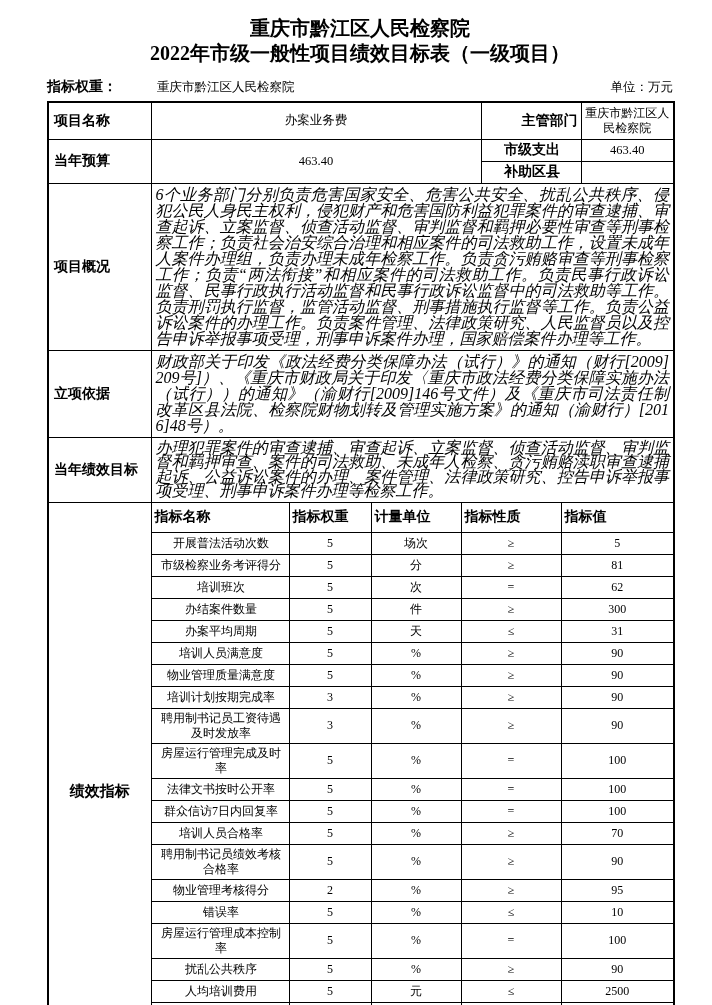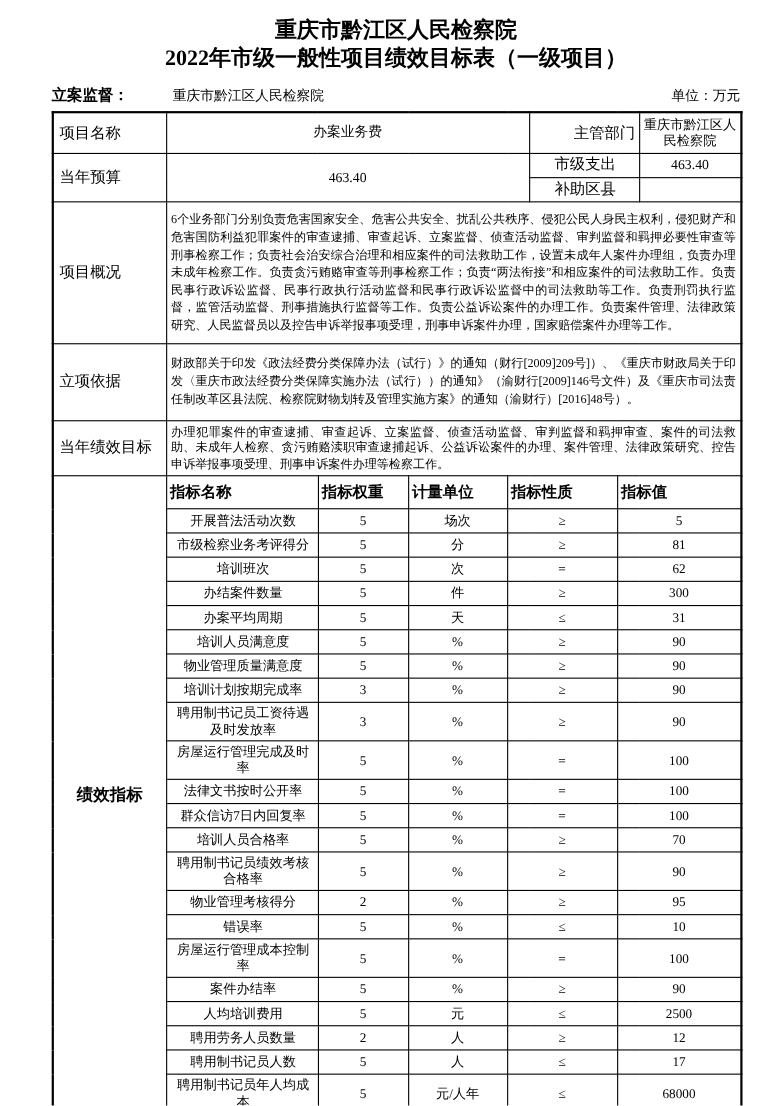--- a/index.html
+++ b/index.html
@@ -11,44 +11,44 @@
   .sheet{padding:10px 39px 0 47px;width:626px;}
   .table-no{font-size:13px;letter-spacing:1px;}
   .title{ text-align:center;font-weight:bold;font-size:20px;line-height:25px;margin-top:6px;}
   .meta{display:flex;align-items:flex-end;margin:12px 0 5px 0;font-size:13px;}
   .meta .lbl{font-weight:bold;font-size:14px;}
   .meta .val{margin-left:40px;font-size:12.5px;}
   .meta .unit{margin-left:auto;font-size:12.5px;}
   table{border-collapse:collapse;table-layout:fixed;width:626px;border:2px solid #000;}
   td,th{border:1px solid #000;padding:1px 3px;font-size:12.5px;vertical-align:middle;
         overflow:hidden;word-break:break-all;}
-  td.lab{font-weight:normal;font-size:14px;text-align:left;padding-left:5px;}
+  td.lab{font-weight:bold;font-size:14px;text-align:left;padding-left:5px;}
   td.ctr{text-align:center;}
   th{font-weight:bold;font-size:14px;text-align:left;height:27px;}
-  td.txt{text-align:justify;font-size:11px;line-height:16px;padding:3px 4px;}
+  td.txt{text-align:justify;font-size:16px;line-height:16px;padding:3px 4px;font-style:italic;}
   td.small{font-size:12px;line-height:15px;text-align:center;}
   tr.r1{height:37px;} tr.r2{height:22px;}
   tr.ind{height:22px;}
   td.c-name{font-size:12px;line-height:15px;padding:2px 2px 2px 4px;text-align:center;}
   td.c-mid{text-align:center;font-size:12px;}
   td.sec-lab{font-weight:bold;font-size:15px;text-align:center;}
 </style>
 </head>
 <body>
 
 <div class="sheet">
 
 
   <div class="title">
     <div>重庆市黔江区人民检察院</div>
     <div>2022年市级一般性项目绩效目标表（一级项目）</div>
   </div>
 
   <div class="meta">
-    <span class="lbl">立案监督：</span>
+    <span class="lbl">指标权重：</span>
     <span class="val">重庆市黔江区人民检察院</span>
     <span class="unit">单位：万元</span>
   </div>
 
   <table>
     <colgroup>
       <col style="width:103px">
         <col style="width:138px">
         <col style="width:82px">
       <col style="width:90px">
@@ -225,21 +225,21 @@
 
   <tr class="ind">
     <td class="c-name">房屋运行管理成本控制率</td>
     <td class="c-mid">5</td>
     <td class="c-mid">%</td>
     <td class="c-mid" colspan="2">=</td>
     <td class="c-mid" colspan="2">100</td>
   </tr>
 
   <tr class="ind">
-    <td class="c-name">案件办结率</td>
+    <td class="c-name">扰乱公共秩序</td>
     <td class="c-mid">5</td>
     <td class="c-mid">%</td>
     <td class="c-mid" colspan="2">≥</td>
     <td class="c-mid" colspan="2">90</td>
   </tr>
 
   <tr class="ind">
     <td class="c-name">人均培训费用</td>
     <td class="c-mid">5</td>
     <td class="c-mid">元</td>

